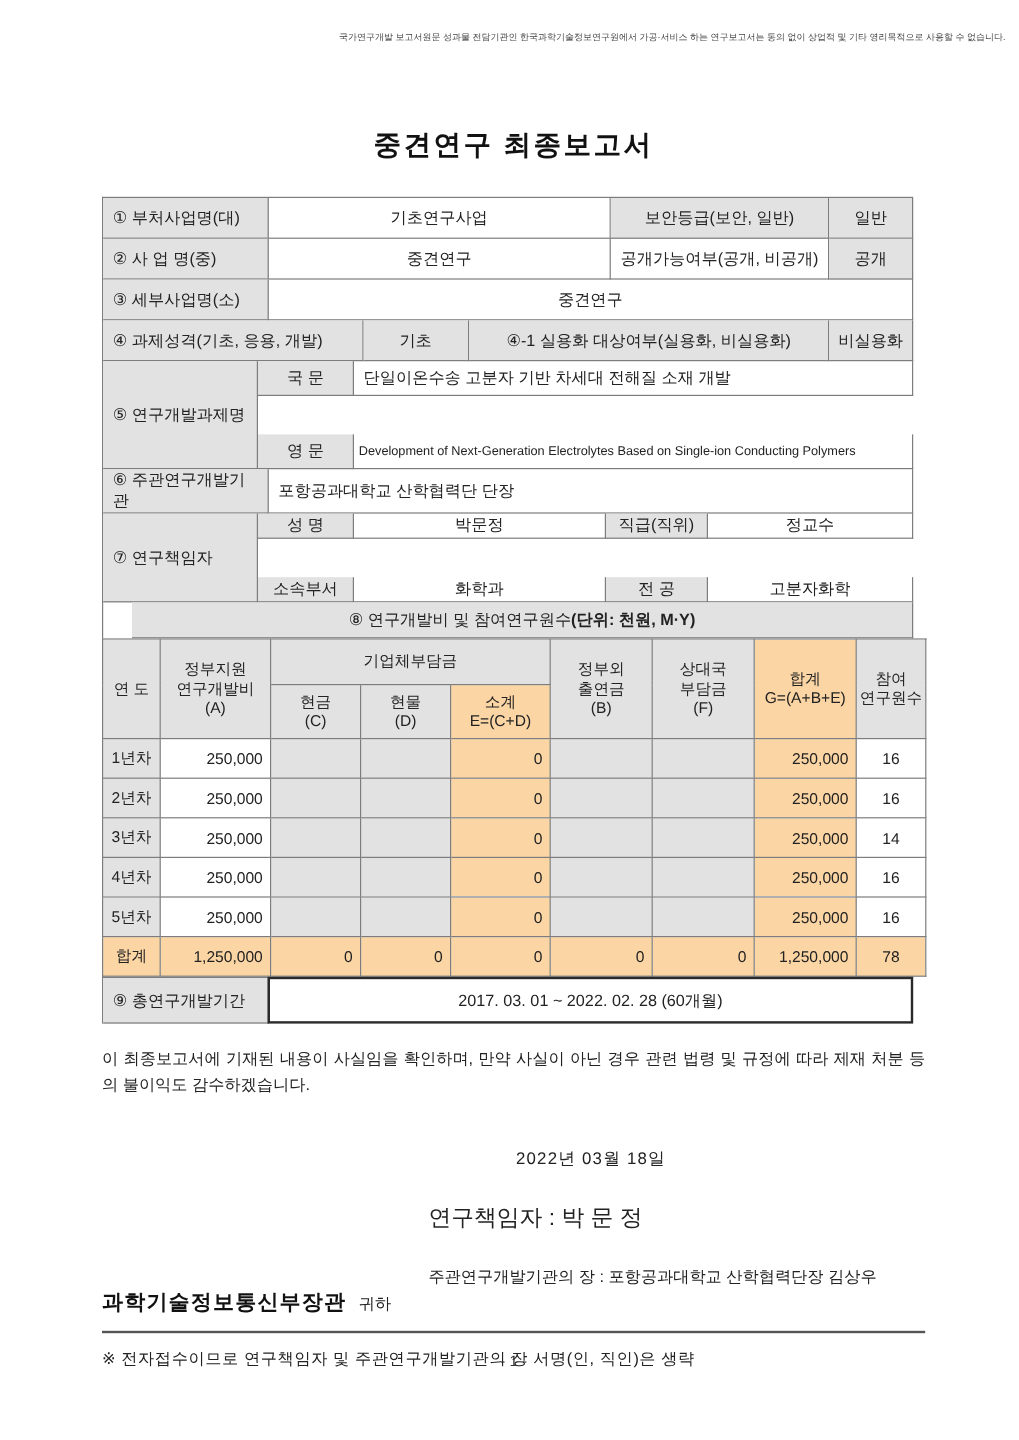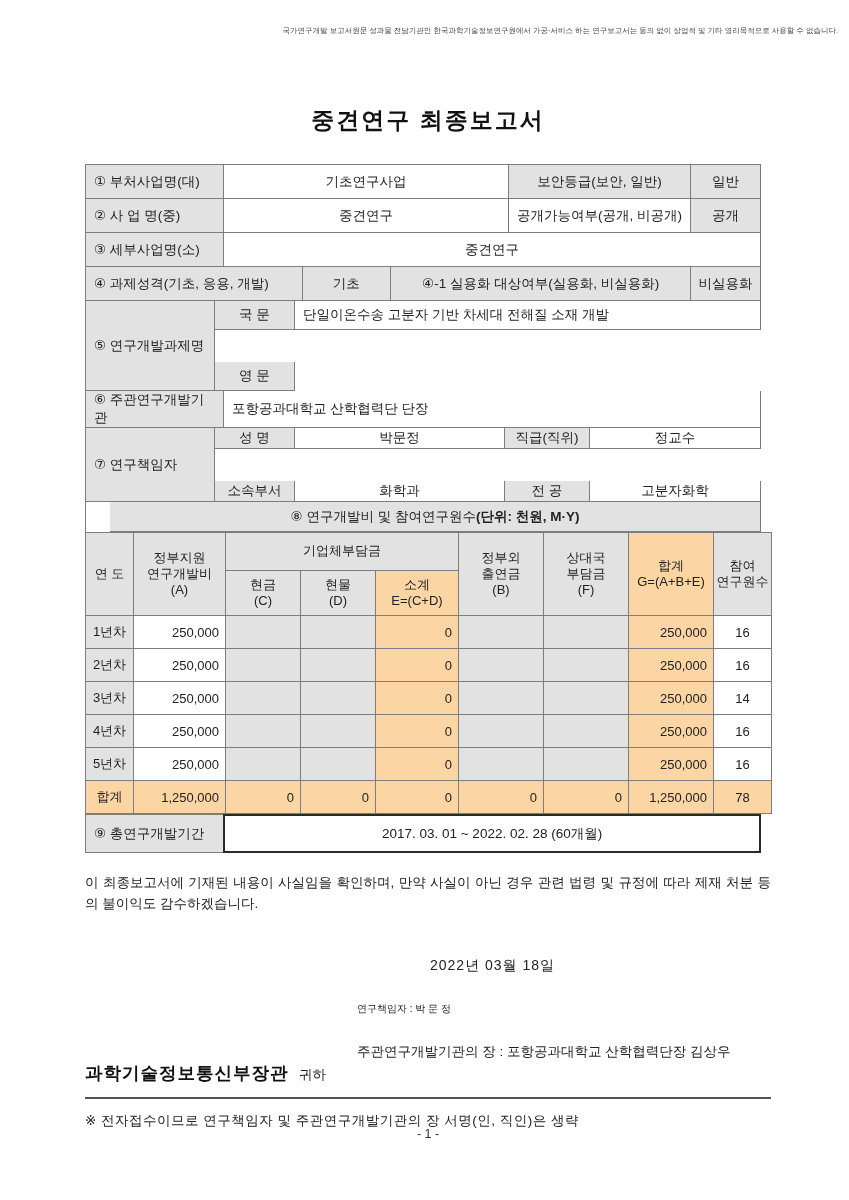--- a/index.html
+++ b/index.html
@@ -45,21 +45,21 @@
   .num { text-align:right; }
   .cnt { text-align:center; padding:0 2px !important; }
   .gray { background:#e2e2e2; }
   tr.trow td { background:#fbd5a4; }
 
   .p9 { font-size:13.5px; }
   .p9v { border:2px solid #2a2a2a; margin:-1px 0 0 -1px; justify-content:center; }
 
   .decl { margin-top:20px; font-size:13.5px; line-height:1.55; text-align:justify; color:#222; }
   .sigdate { margin-top:42px; font-size:14px; padding-left:345px; letter-spacing:1px; }
-  .sigpi   { margin-top:27px; font-size:10px; padding-left:272px; }
+  .sigpi   { margin-top:27px; font-size:19px; padding-left:272px; }
   .sigorg  { margin-top:27px; font-size:13.5px; padding-left:272px; }
   .minister-line { border-bottom:2px solid #555; padding-bottom:12px; }
   .minister { font-size:17.5px; font-weight:bold; color:#111; letter-spacing:1px; }
   .honorific { font-size:13.5px; font-weight:normal; margin-left:6px; }
   .note { margin-top:13px; font-size:13.5px; letter-spacing:0.5px; }
   .pagenum { position:absolute; top:1127px; left:85px; width:686px; text-align:center; font-size:12.5px; color:#333; }
 
   
   .w140{width:140px;} .w290{width:290px;} .w185{width:185px;} .w71{width:71px;}
   .w546{width:546px;} .w220{width:220px;} .w90{width:90px;} .w305{width:305px;}
@@ -105,20 +105,21 @@
 
     <div class="r h90">
       <div class="c g w140">⑤ 연구개발과제명</div>
       <div class="col w546">
         <div class="sr">
           <div class="c g w80 ctr">국 문</div>
           <div class="c w466">단일이온수송 고분자 기반 차세대 전해질 소재 개발</div>
         </div>
         <div class="sr">
           <div class="c g w80 ctr">영 문</div>
+          <div class="c w466 en">Development of Next-Generation Electrolytes Based on Single-ion Conducting Polymers</div>
         </div>
       </div>
     </div>
 
     <div class="r h37">
       <div class="c g w140">⑥ 주관연구개발기관</div>
       <div class="c w546">포항공과대학교 산학협력단 단장</div>
     </div>
 
     <div class="r h74">

